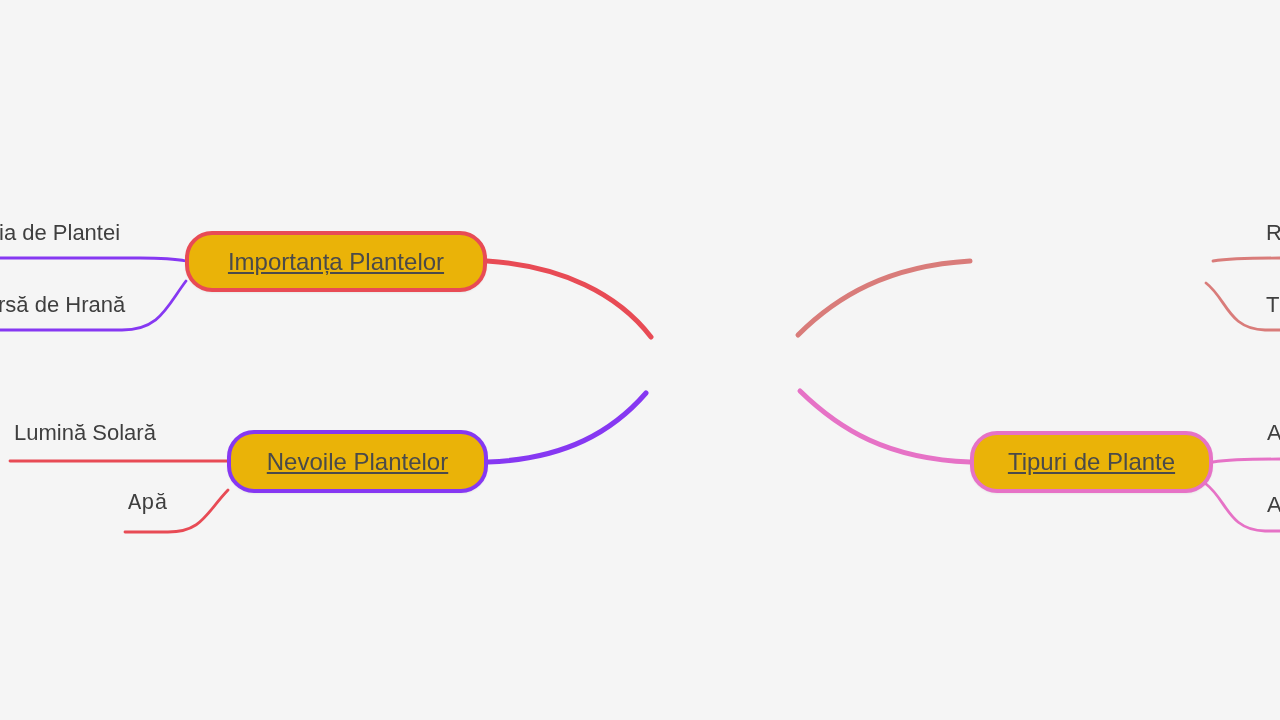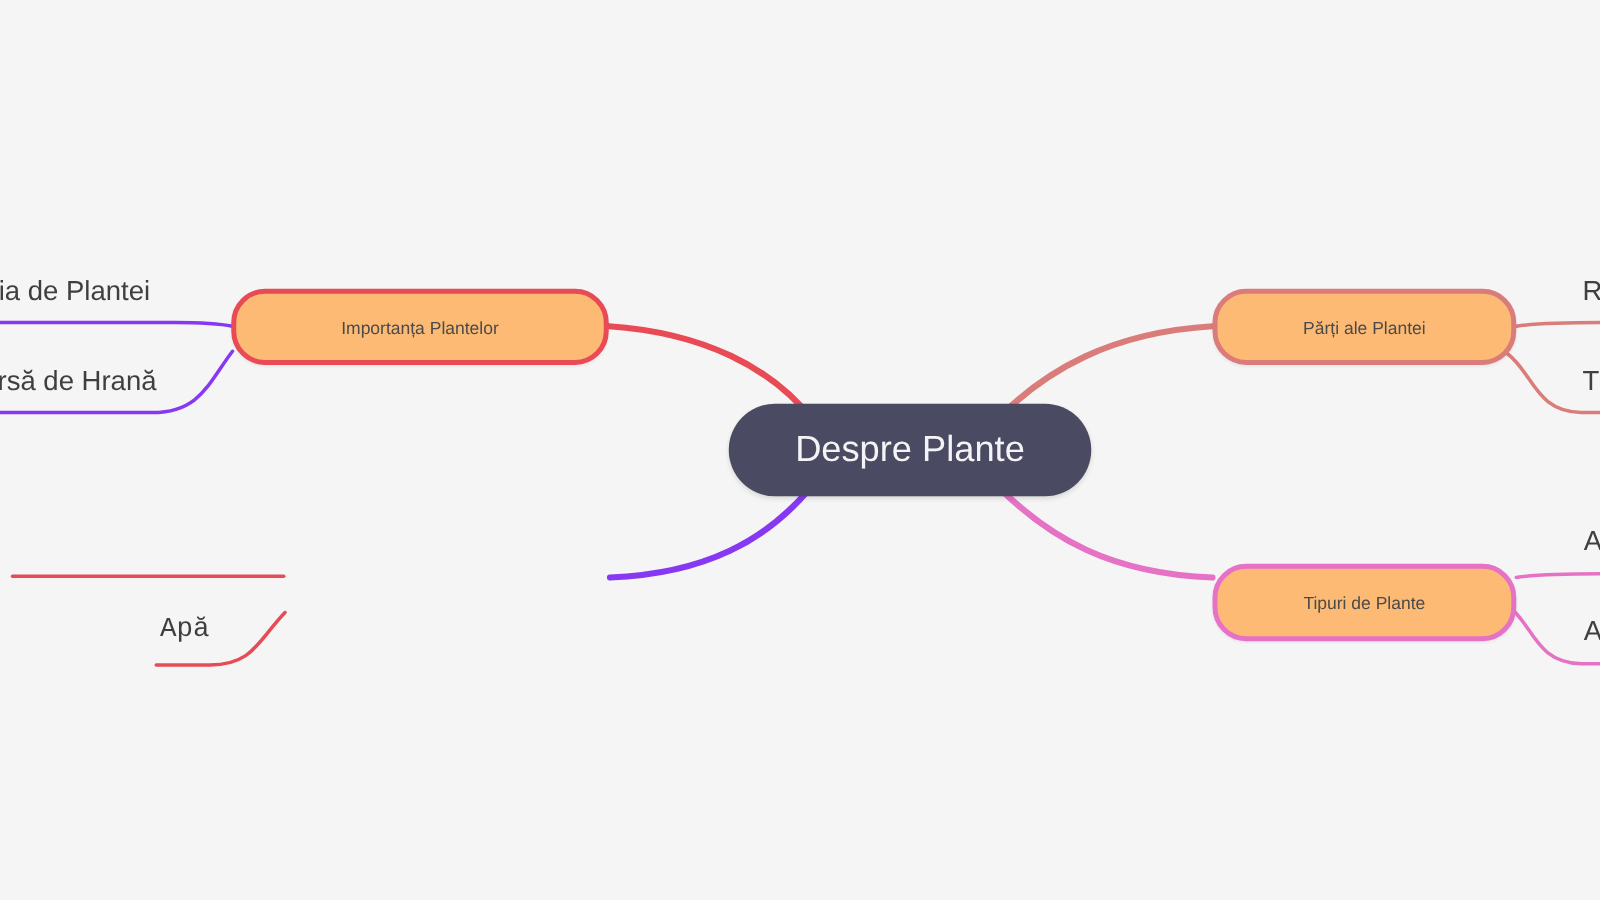--- a/index.html
+++ b/index.html
@@ -18,30 +18,31 @@
   svg.edges path { fill: none; stroke-linecap: round; }
   svg.edges path.main  { stroke-width: 5; }
   svg.edges path.child { stroke-width: 2.8; }
 
   .node {
     position: absolute; box-sizing: border-box;
     display: flex; align-items: center; justify-content: center;
     white-space: nowrap;
   }
   .topic {
-    background: #fdba74;
+    background: #eab308;
     border-radius: 27px;
-    font-size: 14px;
+    font-size: 24px;
     color: #4a4a4a;
     box-shadow: 0 1px 2px rgba(0,0,0,0.05);
+    text-decoration: underline;
   }
   .topic-importanta { left: 185px; top: 231px; width: 302px; height: 61px; border: 4px solid #e84b55; }
   .topic-nevoile    { left: 227px; top: 430px; width: 261px; height: 63px; border: 4px solid #8638f2; }
   .topic-parti      { left: 970px; top: 231px; width: 243px; height: 61px; border: 4px solid #d97c7a; }
-  .topic-tipuri     { left: 970px; top: 431px; width: 243px; height: 62px; border: 4px solid #e672c6; margin-top: 20px; }
+  .topic-tipuri     { left: 970px; top: 431px; width: 243px; height: 62px; border: 4px solid #e672c6; }
 
   .central {
     left: 583px; top: 323px; width: 290px; height: 74px;
     background: #4a4a62; border-radius: 37px;
     color: #f4f4f6; font-size: 29px;
     box-shadow: 0 2px 4px rgba(0,0,0,0.12);
   }
 
   .leaf {
     position: absolute; white-space: nowrap;
@@ -74,35 +75,33 @@
     <path class="child" d="M 10 461 H 227" stroke="#e84b55"></path>
     <path class="child" d="M 125 532 H 168 C 202 532, 206 513, 228 490" stroke="#e84b55"></path>
 
     <path class="child" d="M 1213 261 C 1226 259, 1244 258, 1280 258" stroke="#d97c7a"></path>
     <path class="child" d="M 1206 283 C 1227 299, 1228 329, 1265 330 H 1280" stroke="#d97c7a"></path>
 
     <path class="child" d="M 1213 462 C 1226 460, 1244 459, 1280 459" stroke="#e672c6"></path>
     <path class="child" d="M 1206 484 C 1227 500, 1228 530, 1265 531 H 1280" stroke="#e672c6"></path>
   </svg>
 
-  <div class="node central">
-    <span>Despre Plante</span>
-  </div>
 
   <div class="node topic topic-importanta">
     <span>Importanța Plantelor</span>
   </div>
-  <div class="node topic topic-parti">
-    <span>Părți ale Plantei</span>
+  <div class="node topic topic-nevoile">
+    <span>Nevoile Plantelor</span>
   </div>
   <div class="node topic topic-tipuri">
     <span>Tipuri de Plante</span>
   </div>
 
   <div class="leaf leaf-oxigen">ia de Plantei</div>
   <div class="leaf leaf-hrana">rsă de Hrană</div>
+  <div class="leaf leaf-lumina">Lumină Solară</div>
   <div class="leaf leaf-apa">Apă</div>
   <div class="leaf leaf-r">R</div>
   <div class="leaf leaf-t">T</div>
   <div class="leaf leaf-a1">A</div>
   <div class="leaf leaf-a2">A</div>
 
 </div>
 
 </body></html>

